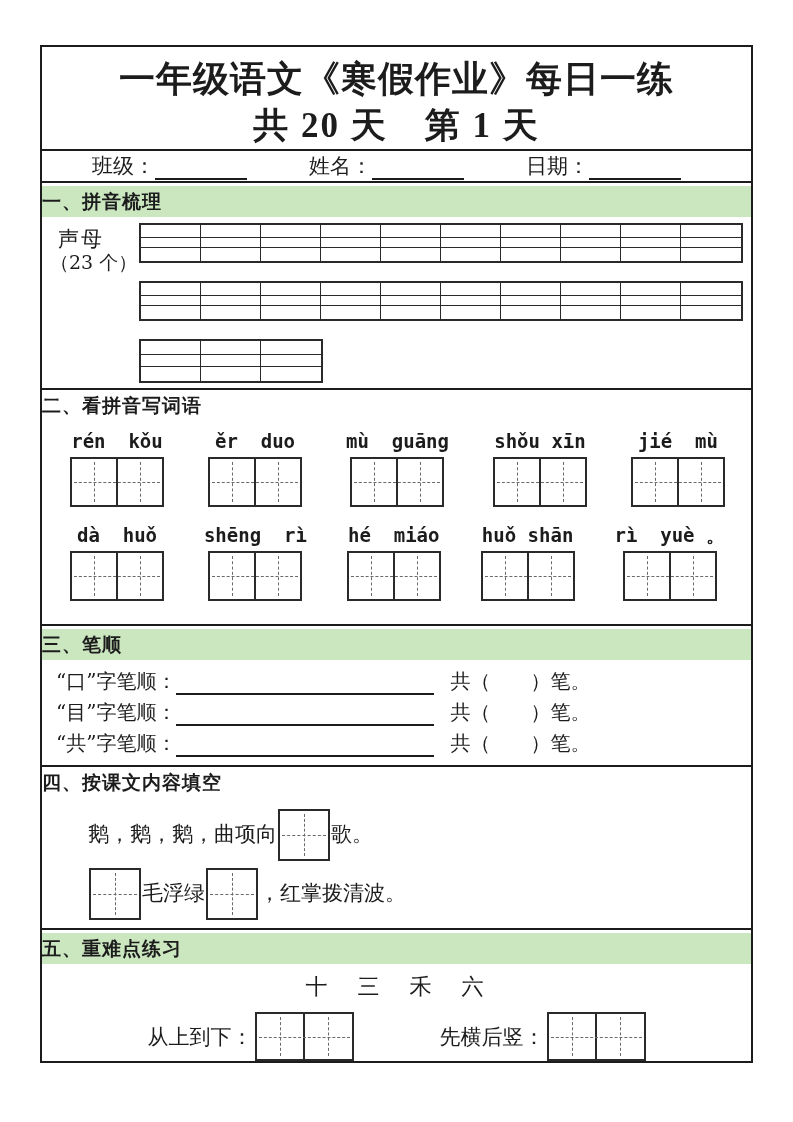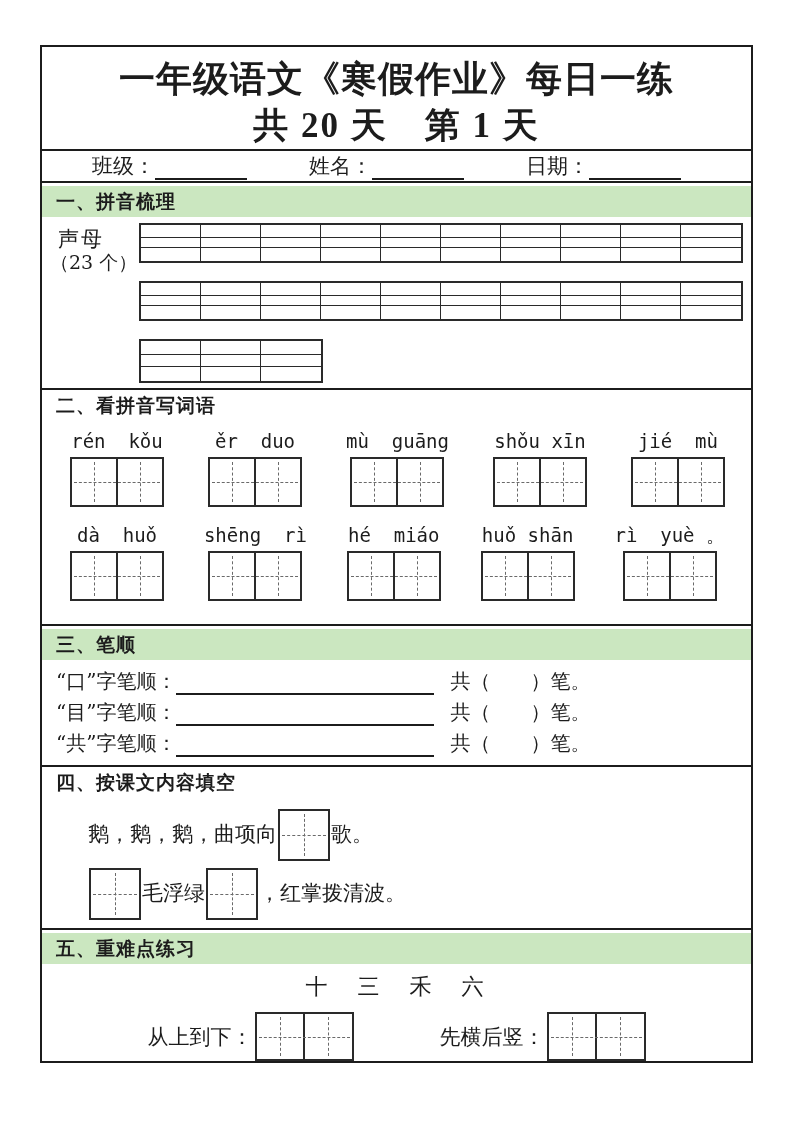--- a/index.html
+++ b/index.html
@@ -26,21 +26,21 @@
   .info-row {
     height:49px; display:flex; align-items:center;
     padding:0 40px 0 50px; font-size:21px; gap:0;
   }
   .info-item { display:flex; align-items:flex-end; margin-right:62px; }
   .info-item:last-child { margin-right:0; }
   .blank { display:inline-block; width:92px; height:26px; border-bottom:2px solid var(--ink); }
   
   section { border-top:2px solid var(--ink); }
   .sec-head {
-    height:31px; line-height:31px; padding-left:14px;
+    height:31px; line-height:31px; padding-left:0;
     font-family:"DejaVu Sans","Liberation Sans",sans-serif;
     font-weight:700; font-size:19px; letter-spacing:1px;
   }
   .sec-head.green { background:var(--green); margin-top:3px; }
   
   .s1-body { height:171px; position:relative; }
   .s1-label1 { position:absolute; left:16px; top:8px;  font-size:21px; letter-spacing:2px; }
   .s1-label2 { position:absolute; left:8px;  top:33px; font-size:19px; }
   .pgrid {
     position:absolute; display:grid; grid-template-rows:13px 10px 13px;
@@ -70,21 +70,21 @@
   .t-s4 { width:52px; height:52px; display:inline-flex; vertical-align:middle; margin:0 1px; }
   .t-s5 { width:99px; height:49px; }
   
   .s2-body { height:196px; }
   .wrow { display:flex; justify-content:space-between; padding:0 26px 0 28px; }
   .wrow.r1 { margin-top:7px; }
   .wrow.r2 { margin-top:15px; }
   .wgroup { display:flex; flex-direction:column; align-items:center; min-width:94px; }
   .pinyin {
     font-family:"DejaVu Sans Mono","Liberation Mono",monospace;
-    font-size:19px; line-height:27px; white-space:pre; margin-bottom:2px;
+    font-size:19px; line-height:27px; white-space:pre; margin-bottom:2px;font-weight:bold;
   }
   
   .s3-body { height:105px; padding:4px 0 16px 14px; }
   .sline { height:31px; display:flex; align-items:flex-end; font-size:20px; }
   .sline .ul { width:258px; height:25px; border-bottom:2px solid var(--ink); }
   .sline .suffix { margin-left:16px; }
   
   .s4-body { height:119px; font-size:21px; }
   .f-line1 { margin:11px 0 0 46px; }
   .f-line2 { margin:7px 0 0 46px; }

